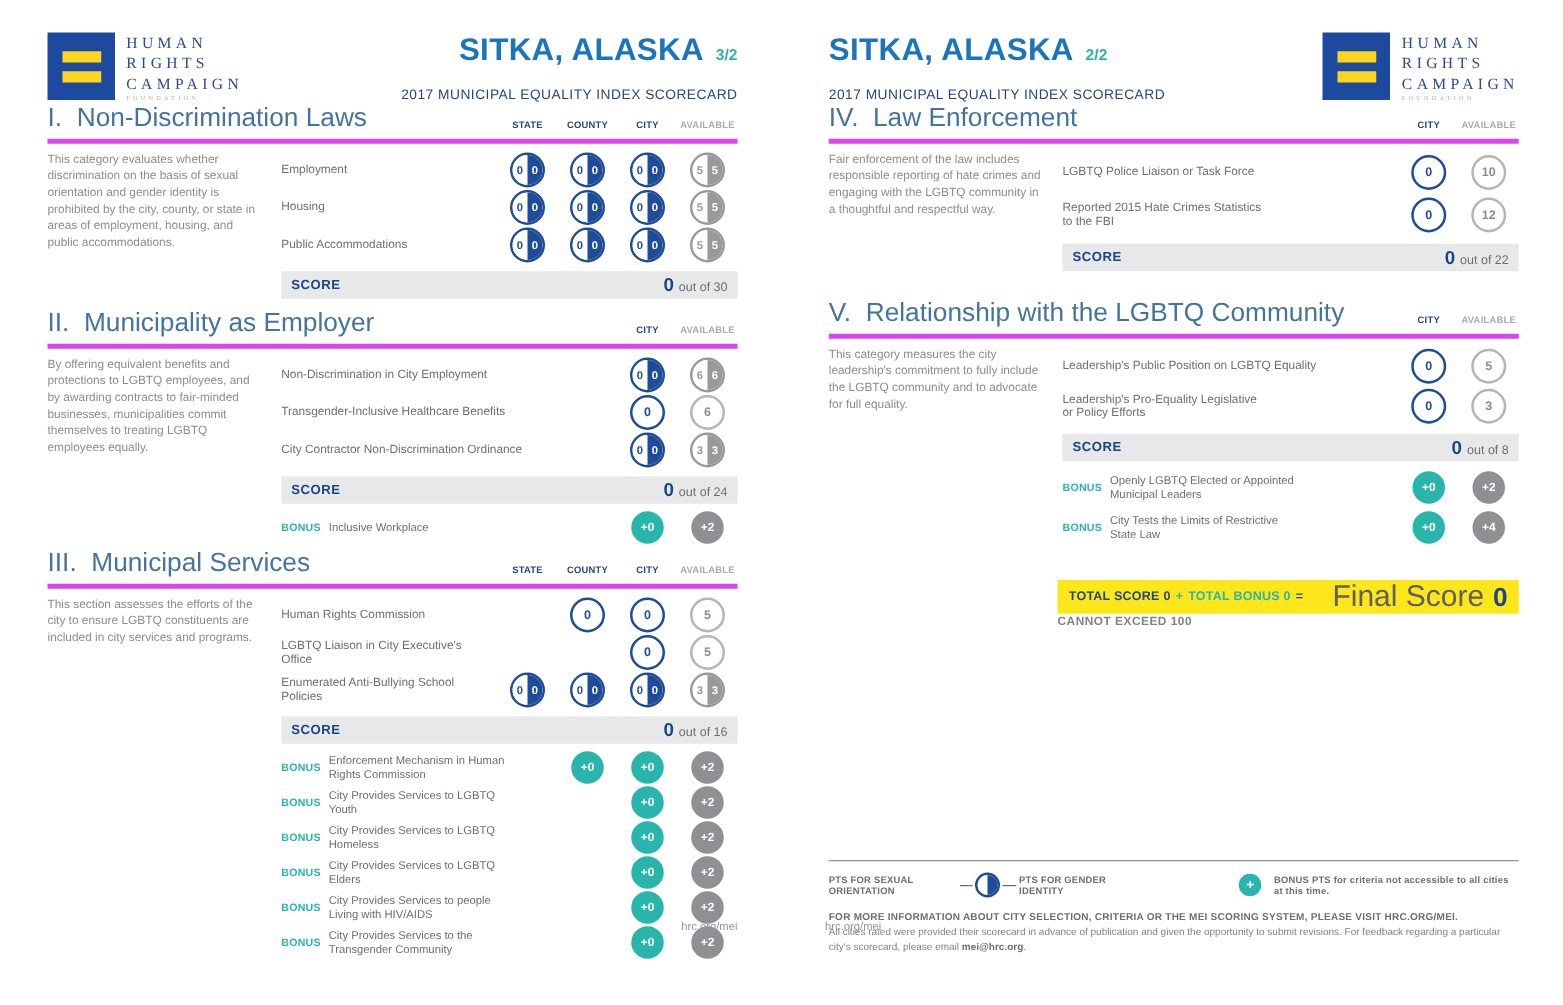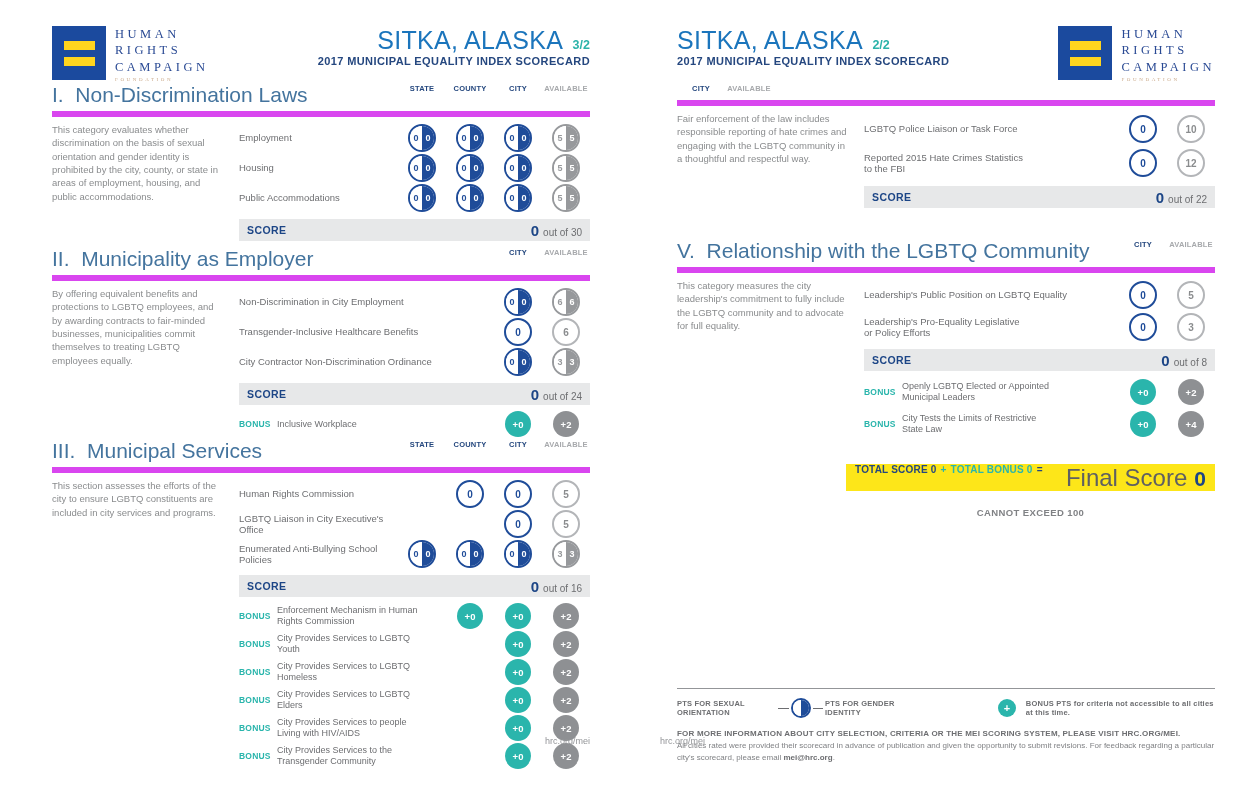--- a/index.html
+++ b/index.html
@@ -1,40 +1,40 @@
 <!DOCTYPE html>
 <html><head>
 <meta charset="utf-8">
 <style>
   html,body{margin:0;padding:0;background:#fff}
   body{width:1250px;height:804px;position:relative;overflow:hidden;
        font-family:"Liberation Sans",sans-serif;-webkit-font-smoothing:antialiased}
   .page{position:absolute;top:0;width:625px;height:804px}
   #page1{left:0}
   #page2{left:625px}
-  .abs{position:absolute;left:52px;right:35px}
+  .abs{position:absolute;left:38px;right:35px}
 
   
   .page-head{top:26px;display:flex;align-items:flex-start}
   .logo{display:flex;align-items:flex-start}
   .logo-sq{width:54px;height:54px;background:#1b4a9e;display:flex;flex-direction:column;
            align-items:center;justify-content:center;gap:7px;flex:none}
   .logo-bar{width:31px;height:9px;background:#ffd51e}
   .logo-text{margin-left:9px;font-family:"Liberation Serif",serif;color:#2a4a94;
              font-size:12.5px;letter-spacing:3.5px;line-height:1.3;white-space:nowrap}
   .logo-found{font-size:5px;letter-spacing:2.6px;color:#c9a888;margin-top:2px}
   .titles{flex:1}
   .titles.right{text-align:right}
   .city-line{white-space:nowrap}
-  .city{font-size:25px;font-weight:normal;color:#1b75bc;letter-spacing:.3px}
+  .city{font-size:25px;font-weight:bold;color:#1b75bc;letter-spacing:.3px}
   .pgnum{font-size:12.5px;font-weight:bold;color:#2bb3a9;margin-left:5px}
-  .subtt{font-size:11px;font-weight:bold;color:#25477f;letter-spacing:.4px;margin-top:0}
+  .subtt{font-size:11px;font-weight:normal;color:#25477f;letter-spacing:.4px;margin-top:15px}
 
   
-  .sec-head{display:flex;align-items:flex-start;border-bottom:6px solid #d946ef;padding-bottom:5px}
+  .sec-head{display:flex;align-items:flex-end;border-bottom:4px solid #d946ef;padding-bottom:5px}
   .sec-title{flex:1;margin:0;font-size:21px;font-weight:normal;color:#44749e;line-height:1.05;white-space:pre-wrap}
   .head-slots{display:flex;flex:none}
   .col-h{width:48px;text-align:center;font-size:7.5px;font-weight:bold;color:#24477e;letter-spacing:.2px;padding-bottom:2px}
   .col-h:last-child{color:#a7a9ac}
   .sec-body{display:flex;margin-top:6px}
   .desc{width:172px;margin-right:15px;flex:none;font-size:9.5px;line-height:1.4;color:#8a8c8e}
   .rows{flex:1;min-width:0}
 
   .crit-row{display:flex;align-items:center;min-height:30px}
   .crit-label{flex:1;font-size:9.5px;color:#6d6e71;line-height:1.2;padding-right:6px;white-space:pre-line}
@@ -65,29 +65,29 @@
   .bonus-row{display:flex;align-items:center;min-height:28px}
   .bonus-tag{width:38px;flex:none;font-size:8.5px;font-weight:bold;color:#2ab5ac;letter-spacing:.2px}
   .bonus-label{flex:1;font-size:9px;color:#6d6e71;line-height:1.2;padding-right:4px;white-space:pre-line}
 
   .page-link{position:absolute;top:736px;font-size:9px;color:#939598}
   .page-link.r{right:35px;text-align:right}
   .page-link.l{left:35px}
 
   
   .final-block{left:221px;top:464px}
-  .final-bar{background:#fde619;height:27px;display:flex;padding:0 9px}
+  .final-bar{background:#fde619;height:27px;display:flex;align-items:center;padding:0 9px}
   .fs-part{font-size:10px;font-weight:bold;letter-spacing:.2px}
   .fs-navy{color:#25477f}
   .fs-teal{color:#2ab5ac}
   .fs-part + .fs-part{margin-left:4px}
   .fs-right{margin-left:auto;display:flex;align-items:baseline}
   .fs-label{font-size:24px;color:#5f6062}
   .fs-value{font-size:21px;font-weight:bold;color:#1c4586;margin-left:7px}
-  .fs-note{text-align:center;font-size:9.5px;font-weight:bold;color:#808285;letter-spacing:.4px;margin-top:16px}
+  .fs-note{text-align:left;font-size:9.5px;font-weight:bold;color:#808285;letter-spacing:.4px;margin-top:1px}
 
   
   .foot{top:688px;border-top:1px solid #939598;padding-top:9px}
   .legend{display:flex;align-items:center}
   .leg-txt{font-size:7.5px;font-weight:bold;color:#6d6e71;letter-spacing:.2px}
   .dash{width:13px;height:1px;background:#6d6e71;margin:0 2px}
   .circ.small{width:20px;height:20px;border-width:2px}
   .leg-bonus-circ{width:18px;height:18px;border-radius:50%;background:#2ab5ac;color:#fff;
                   display:flex;align-items:center;justify-content:center;font-size:11px;font-weight:bold;flex:none}
   .leg-gap{width:86px;flex:none}
@@ -474,20 +474,21 @@
         <div>HUMAN</div>
         <div>RIGHTS</div>
         <div>CAMPAIGN</div>
         <div class="logo-found">FOUNDATION</div>
       </div>
     </div>
   </div>
 
   <div class="abs" style="top:84px">
     <div class="sec-head">
+      <h2 class="sec-title">IV.&nbsp; Law Enforcement</h2>
       <div class="head-slots">
         <span class="col-h">CITY</span>
         <span class="col-h">AVAILABLE</span>
       </div>
     </div>
     <div class="sec-body">
       <div class="desc">Fair enforcement of the law includes responsible reporting of hate crimes and engaging with the LGBTQ community in a thoughtful and respectful way.</div>
       <div class="rows">
         <div class="crit-row" style="min-height:34px">
           <div class="crit-label">LGBTQ Police Liaison or Task Force</div>

